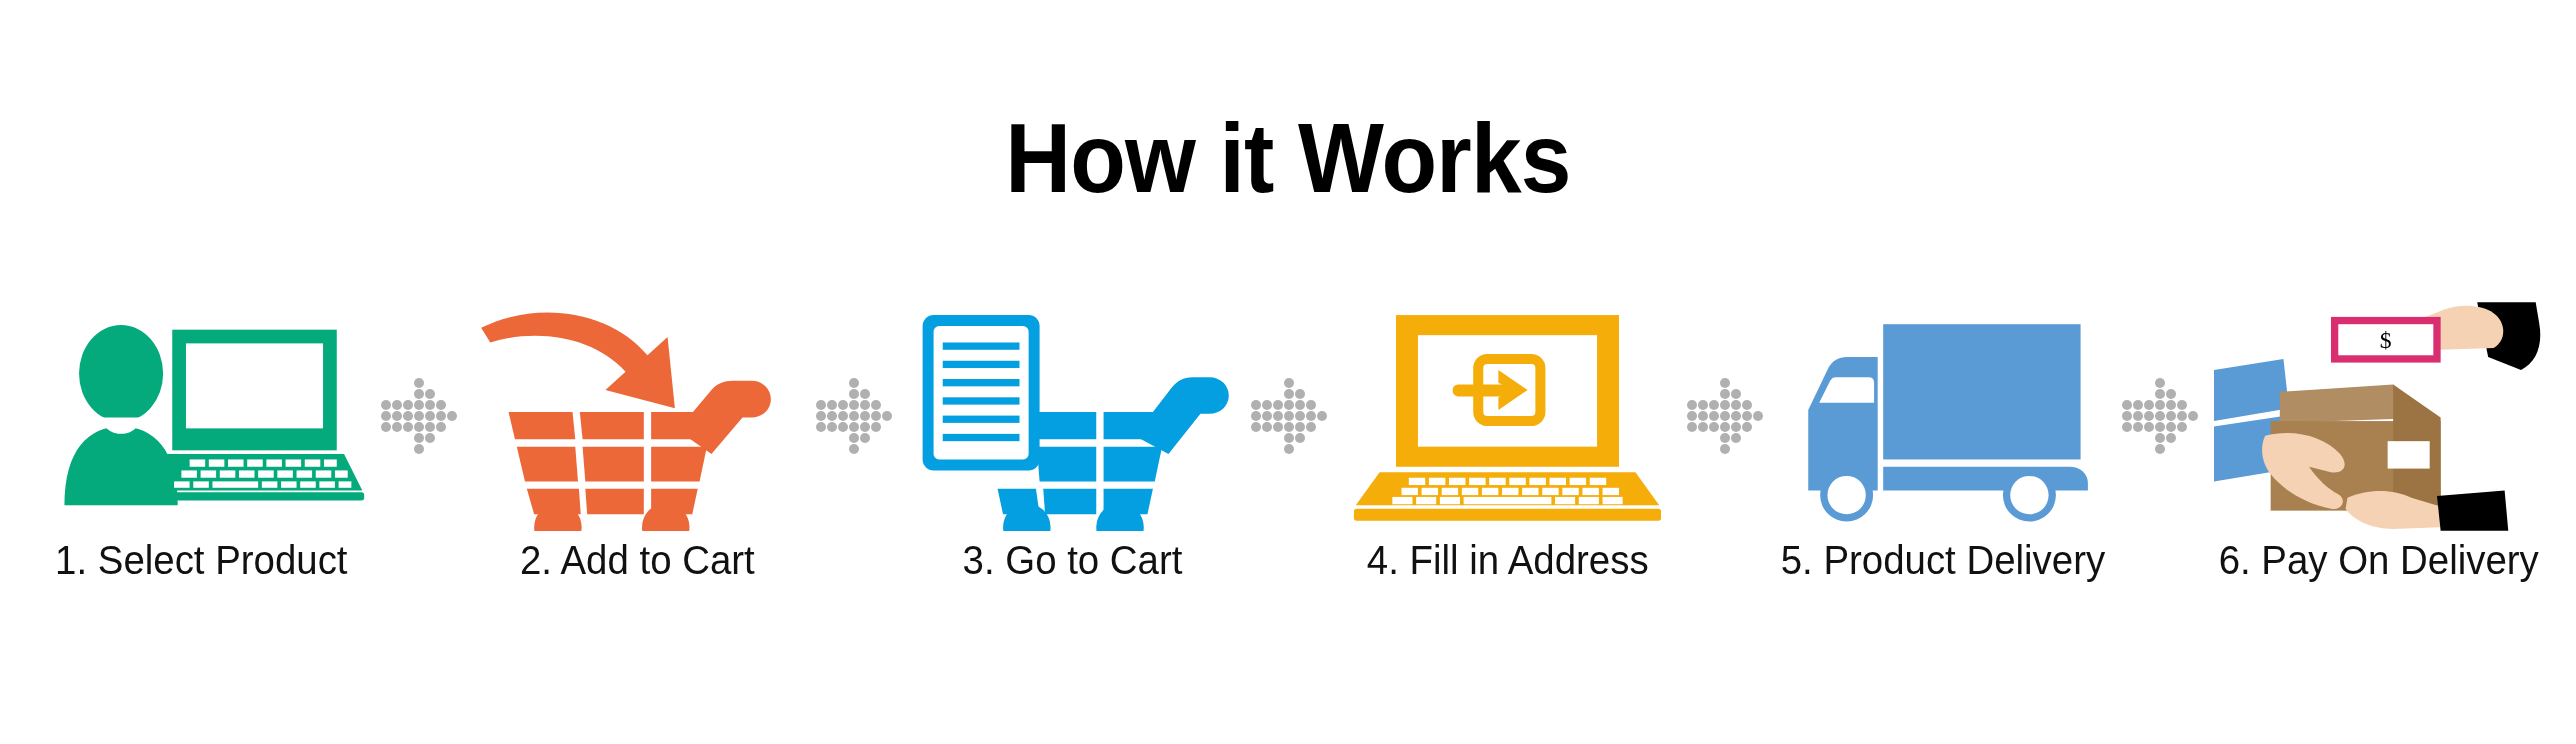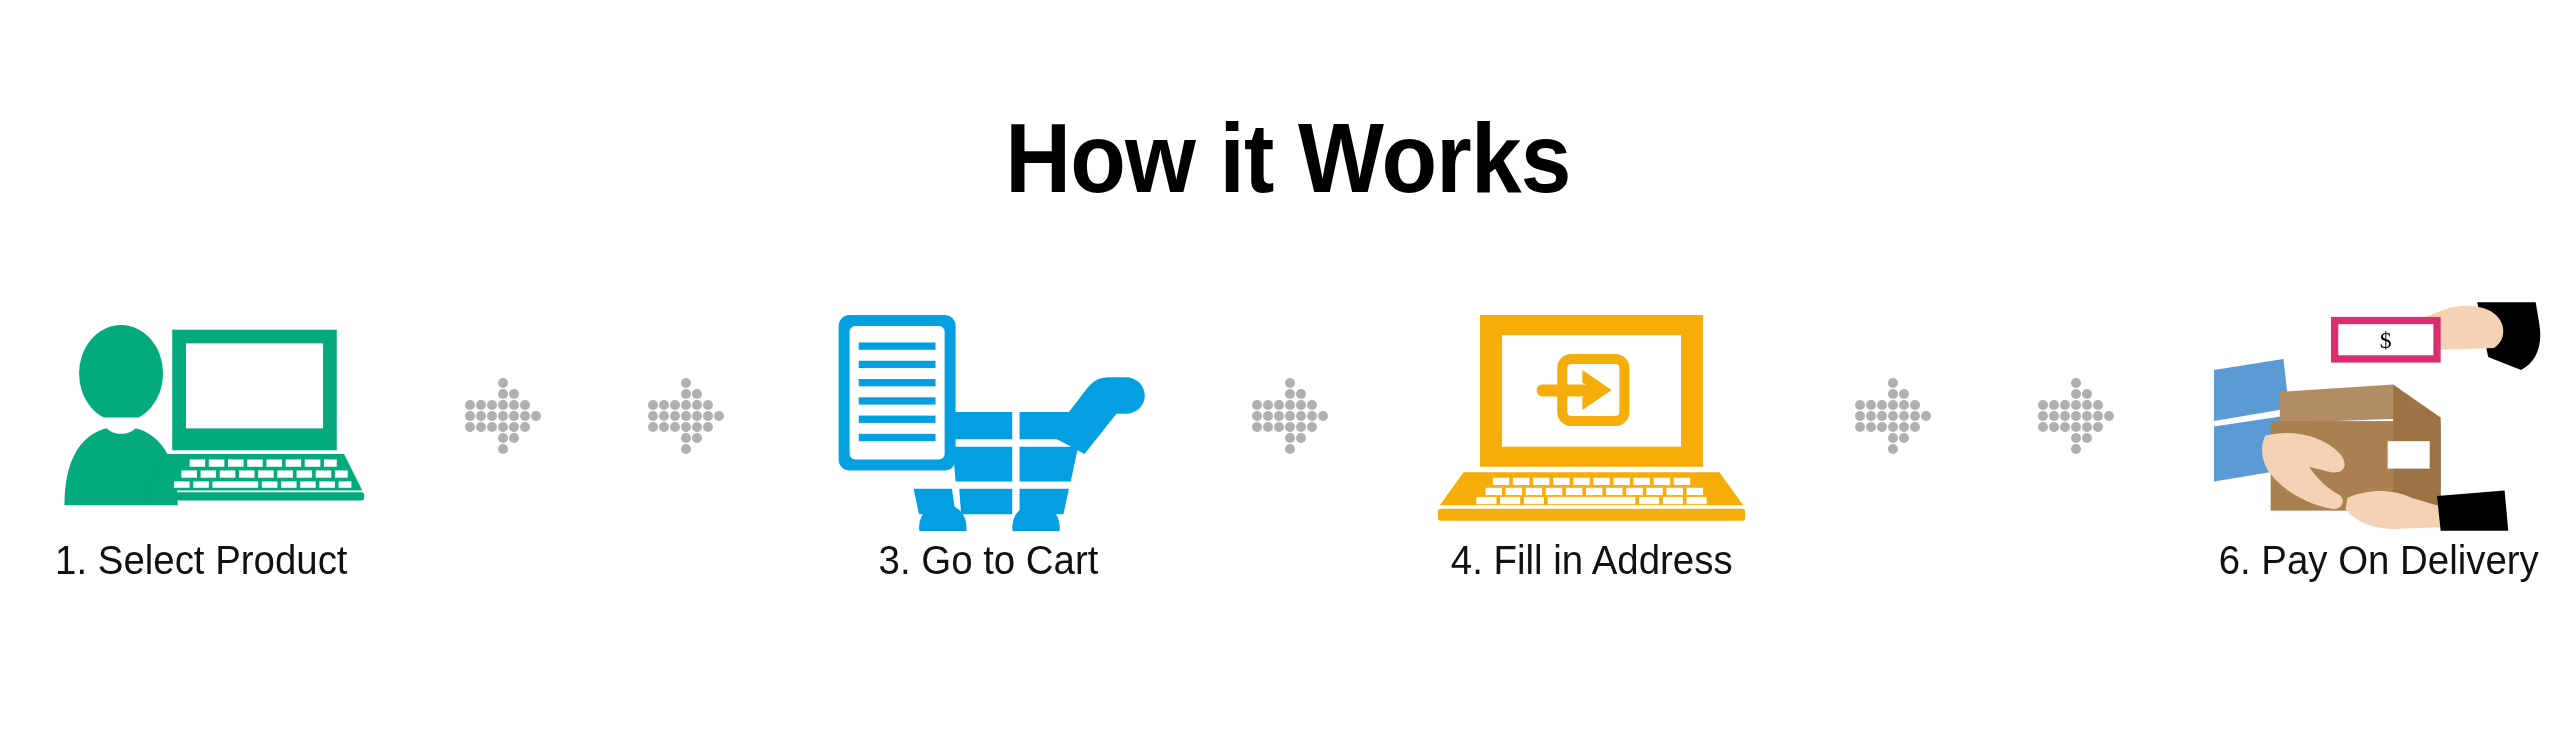--- a/index.html
+++ b/index.html
@@ -187,20 +187,46 @@
           <i style="left:22px;top:44px"></i>
           <i style="left:33px;top:44px"></i>
           <i style="left:44px;top:44px"></i>
           <i style="left:55px;top:44px"></i>
         <i style="left:33px;top:55px"></i>
           <i style="left:44px;top:55px"></i>
         <i style="left:33px;top:66px"></i>
       </div>
     </div>
 
+    <div class="step">
+      <div class="icon-box">
+        <svg width="329" height="229" viewBox="0 0 360 250" xmlns="http://www.w3.org/2000/svg">
+
+          <path d="M10 28 C70 -2 150 8 192 58 L214 38 L222 116 L146 96 L168 76 C134 38 72 28 20 44 Z" fill="#EC6839"></path>
+
+          <path d="M225 140 L262 96 C268 89 276 86 285 86 L306 86 C318 86 327 95 327 106 C327 117 318 126 306 126 L296 126 L262 166 Z" fill="#EC6839"></path>
+
+          <path d="M40 120 L110 120 L113 150 L47 150 Z" fill="#EC6839"></path>
+          <path d="M118 120 L188 120 L188 150 L121 150 Z" fill="#EC6839"></path>
+          <path d="M196 120 L266 120 L259 150 L196 150 Z" fill="#EC6839"></path>
+
+          <path d="M49 158 L113 158 L116 196 L58 196 Z" fill="#EC6839"></path>
+          <path d="M121 158 L188 158 L188 196 L124 196 Z" fill="#EC6839"></path>
+          <path d="M196 158 L257 158 L249 196 L196 196 Z" fill="#EC6839"></path>
+
+          <path d="M60 204 L117 204 L119 232 L68 232 Z" fill="#EC6839"></path>
+          <path d="M124 204 L188 204 L188 232 L126 232 Z" fill="#EC6839"></path>
+          <path d="M196 204 L247 204 L241 232 L196 232 Z" fill="#EC6839"></path>
+
+          <circle cx="94" cy="246" r="26" fill="#EC6839"></circle>
+          <circle cx="212" cy="246" r="26" fill="#EC6839"></circle>
+        </svg>
+      </div>
+      <div class="step-label">2. Add to Cart</div>
+    </div>
 
     <div class="sep">
       <div class="dot-arrow">
         <i style="left:33px;top:0px"></i>
         <i style="left:33px;top:11px"></i>
           <i style="left:44px;top:11px"></i>
         <i style="left:0px;top:22px"></i>
           <i style="left:11px;top:22px"></i>
           <i style="left:22px;top:22px"></i>
           <i style="left:33px;top:22px"></i>
@@ -369,20 +395,40 @@
           <i style="left:22px;top:44px"></i>
           <i style="left:33px;top:44px"></i>
           <i style="left:44px;top:44px"></i>
           <i style="left:55px;top:44px"></i>
         <i style="left:33px;top:55px"></i>
           <i style="left:44px;top:55px"></i>
         <i style="left:33px;top:66px"></i>
       </div>
     </div>
 
+    <div class="step">
+      <div class="icon-box">
+        <svg width="329" height="229" viewBox="0 0 360 250" xmlns="http://www.w3.org/2000/svg">
+
+          <rect x="114" y="24" width="216" height="148" fill="#5B9BD5"></rect>
+
+          <path d="M114 180 L318 180 C330 180 338 188 338 198 L338 206 L114 206 Z" fill="#5B9BD5"></path>
+
+          <path d="M32 118 L54 72 C58 64 66 60 74 60 L108 60 L108 206 L32 206 Z" fill="#5B9BD5"></path>
+
+          <path d="M62 82 L98 82 C102 82 104 84 104 88 L104 110 L44 110 L56 86 C58 83 59 82 62 82 Z" fill="#ffffff"></path>
+
+          <circle cx="74" cy="211" r="29" fill="#5B9BD5"></circle>
+          <circle cx="74" cy="211" r="21" fill="#ffffff"></circle>
+          <circle cx="274" cy="211" r="29" fill="#5B9BD5"></circle>
+          <circle cx="274" cy="211" r="21" fill="#ffffff"></circle>
+        </svg>
+      </div>
+      <div class="step-label">5. Product Delivery</div>
+    </div>
 
     <div class="sep">
       <div class="dot-arrow">
         <i style="left:33px;top:0px"></i>
         <i style="left:33px;top:11px"></i>
           <i style="left:44px;top:11px"></i>
         <i style="left:0px;top:22px"></i>
           <i style="left:11px;top:22px"></i>
           <i style="left:22px;top:22px"></i>
           <i style="left:33px;top:22px"></i>

